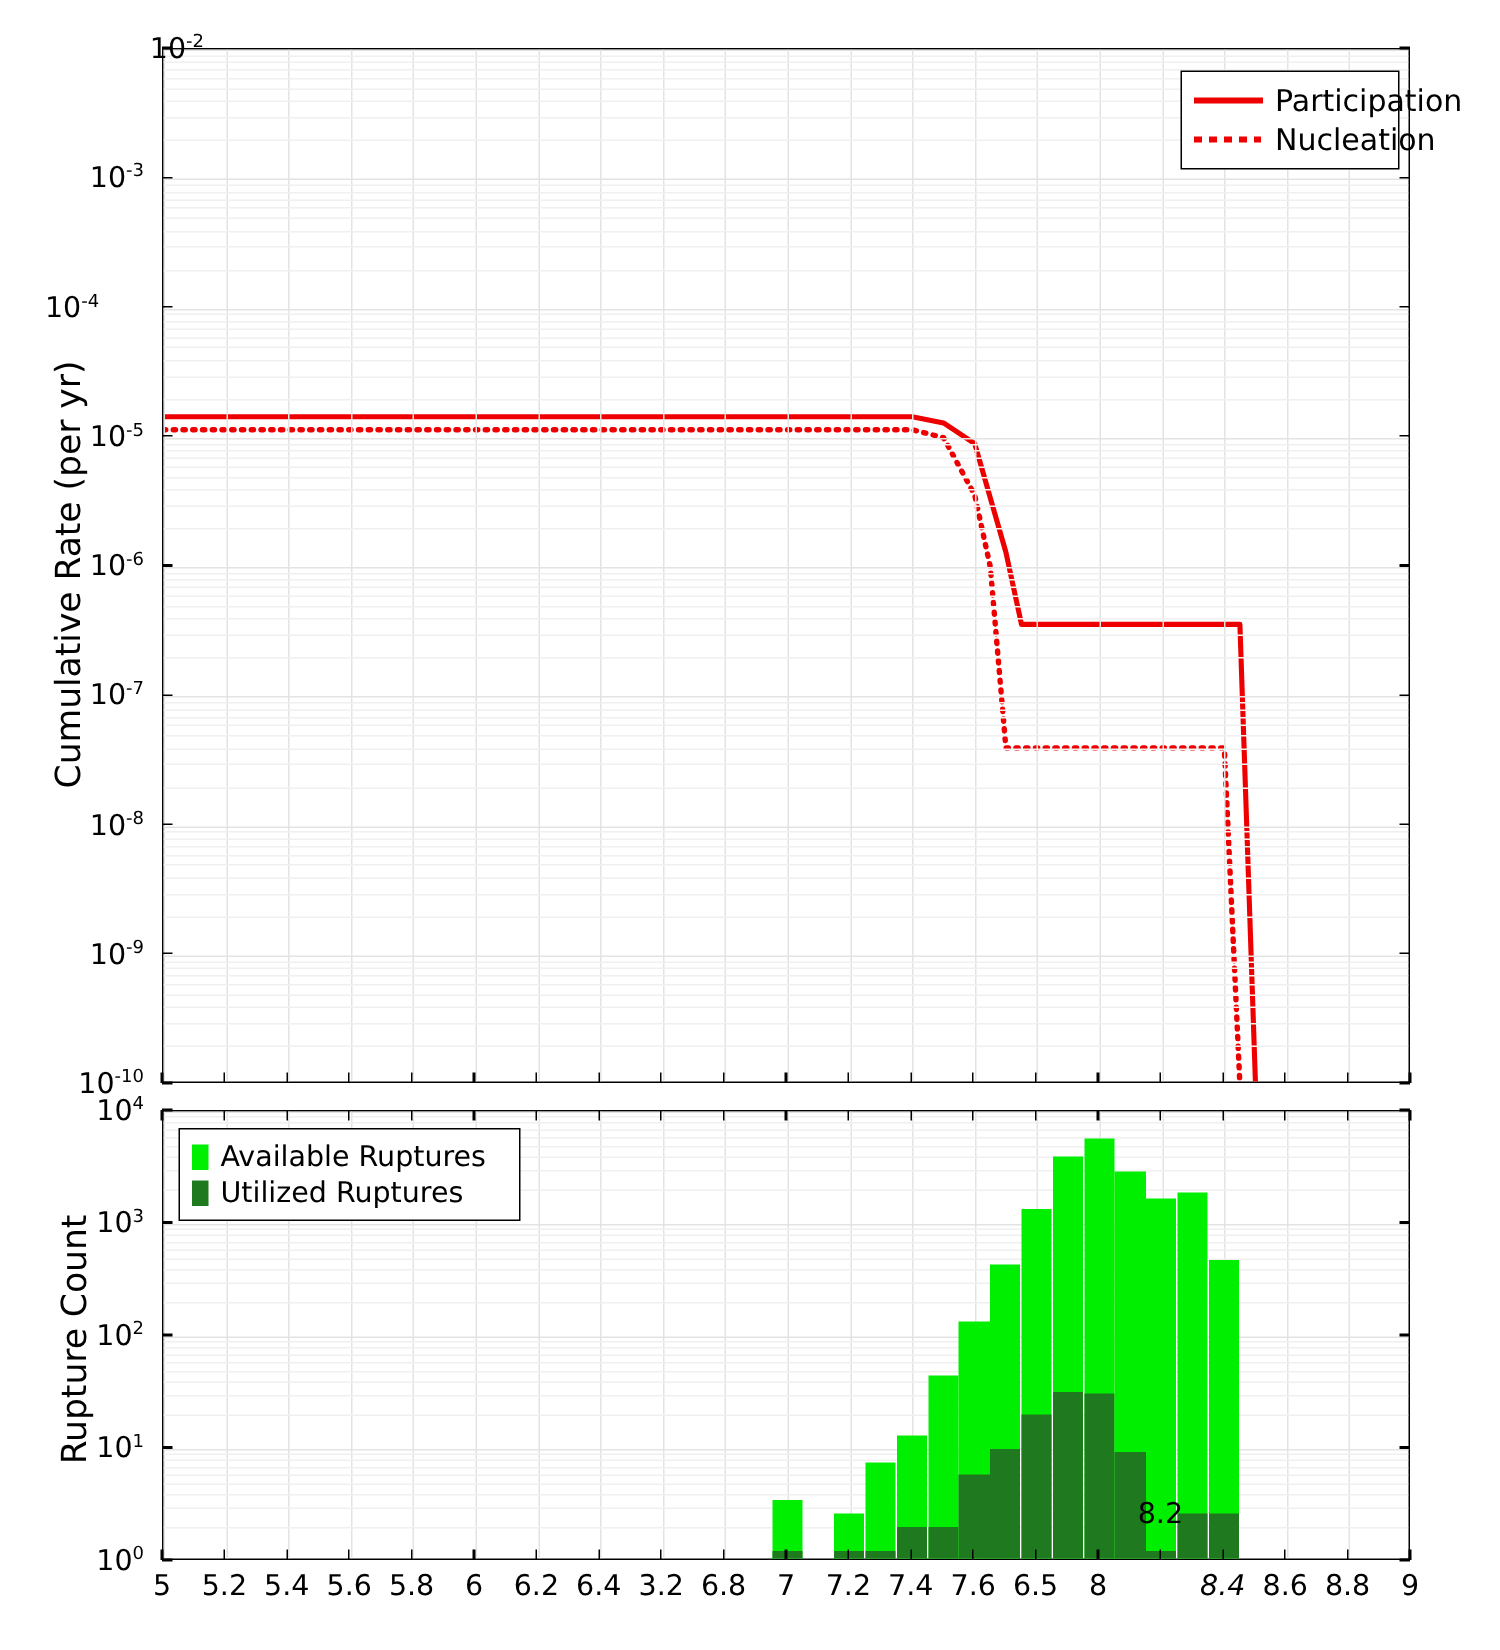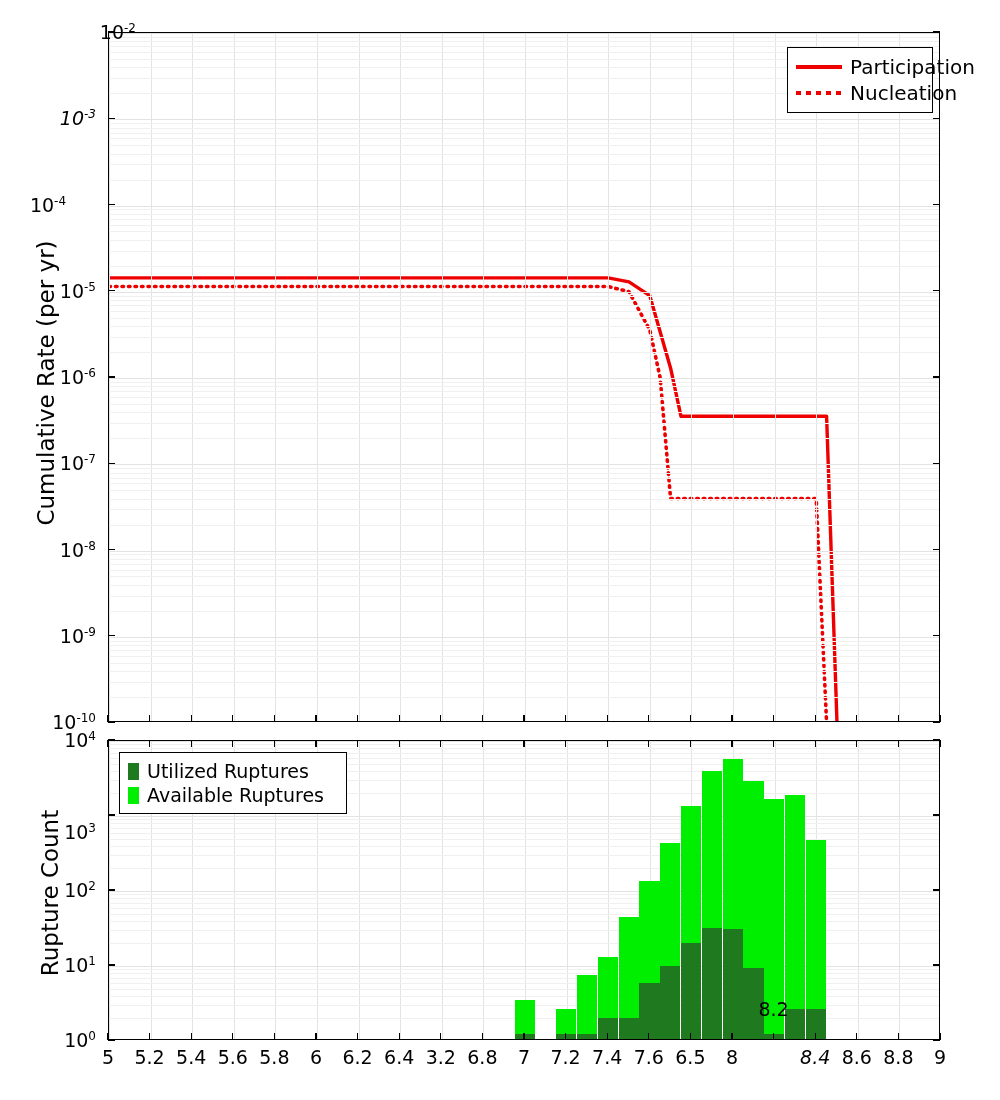--- a/index.html
+++ b/index.html
@@ -247,21 +247,21 @@
       <div class="gridline-h minor" style="top: 26px;"></div>
       <div class="gridline-h minor" style="top: 19px;"></div>
       <div class="gridline-h minor" style="top: 13px;"></div>
       <div class="gridline-h minor" style="top: 8px;"></div>
       <div class="gridline-h minor" style="top: 4px;"></div>
       <div class="gridline-h" style="top: 0px;"></div>
     </div>
 
   <div id="topYTicks">
       <div class="ytick-label" style="top: 32px; left: 0px; width: 96px; margin-left: 40px;">10<sup>-2</sup></div>
-      <div class="ytick-label" style="top: 118.25px; left: 0px; width: 96px; font-style: italic;">10<sup>-3</sup></div>
+      <div class="ytick-label" style="top: 118.25px; left: 0px; width: 96px;">10<sup>-3</sup></div>
       <div class="ytick-label" style="top: 204.5px; left: 0px; width: 96px; text-align: center;">10<sup>-4</sup></div>
       <div class="ytick-label" style="top: 290.75px; left: 0px; width: 96px;">10<sup>-5</sup></div>
       <div class="ytick-label" style="top: 377px; left: 0px; width: 96px;">10<sup>-6</sup></div>
       <div class="ytick-label" style="top: 463.25px; left: 0px; width: 96px;">10<sup>-7</sup></div>
       <div class="ytick-label" style="top: 549.5px; left: 0px; width: 96px;">10<sup>-8</sup></div>
       <div class="ytick-label" style="top: 635.75px; left: 0px; width: 96px;">10<sup>-9</sup></div>
       <div class="ytick-label" style="top: 722px; left: 0px; width: 96px;">10<sup>-10</sup></div>
     </div>
   <div id="topYMarks">
       <div class="tickmark-y" style="position: absolute; left: 108px; top: 31.3px;"></div>
@@ -383,21 +383,21 @@
       <div class="bar" style="left: 655.2px; width: 20.3px; top: 57.72px; height: 242.28px; background: rgb(0, 238, 0);"></div>
       <div class="bar" style="left: 655.2px; width: 20.3px; top: 293px; height: 7px; background: rgb(31, 122, 31);"></div>
       <div class="bar" style="left: 676px; width: 20.3px; top: 54.09px; height: 245.91px; background: rgb(0, 238, 0);"></div>
       <div class="bar" style="left: 676px; width: 20.3px; top: 267.65px; height: 32.35px; background: rgb(31, 122, 31);"></div>
       <div class="bar" style="left: 696.8px; width: 20.3px; top: 98.91px; height: 201.09px; background: rgb(0, 238, 0);"></div>
       <div class="bar" style="left: 696.8px; width: 20.3px; top: 267.65px; height: 32.35px; background: rgb(31, 122, 31);"></div>
     </div>
 
   <div id="botYTicks">
       <div class="ytick-label" style="top: 740px; left: 0px; width: 96px;">10<sup>4</sup></div>
-      <div class="ytick-label" style="top: 832px; left: 0px; width: 96px;">10<sup>3</sup></div>
+      <div class="ytick-label" style="top: 815px; left: 0px; width: 96px;">10<sup>3</sup></div>
       <div class="ytick-label" style="top: 890px; left: 0px; width: 96px;">10<sup>2</sup></div>
       <div class="ytick-label" style="top: 965px; left: 0px; width: 96px;">10<sup>1</sup></div>
       <div class="ytick-label" style="top: 1040px; left: 0px; width: 96px;">10<sup>0</sup></div>
     </div>
   <div id="botYMarks">
       <div class="tickmark-y" style="position: absolute; left: 108px; top: 739.3px;"></div>
       <div class="tickmark-y" style="position: absolute; left: 933px; top: 739.3px;"></div>
       <div class="tickmark-y" style="position: absolute; left: 108px; top: 814.3px;"></div>
       <div class="tickmark-y" style="position: absolute; left: 933px; top: 814.3px;"></div>
       <div class="tickmark-y" style="position: absolute; left: 108px; top: 889.3px;"></div>
@@ -494,22 +494,22 @@
       <div class="tickmark-x" style="position: absolute; left: 939.3px; top: 1033px;"></div>
       <div class="tickmark-x" style="position: absolute; left: 939.3px; top: 740px;"></div>
       <div class="tickmark-x" style="position: absolute; left: 939.3px; top: 715px;"></div>
     </div>
 
   <div class="axis-label-y" style="left:-60px; top:880px; width:220px; text-align:center; transform:rotate(-90deg);">Rupture Count</div>
 
 
   <div class="legend-box" style="left:119px; top:752px; width:228px;">
     <div class="legend-row small">
+      <span class="legend-swatch" style="background:#00ee00"></span>
+      <span class="legend-text">Available Ruptures</span>
+    </div>
+    <div class="legend-row small">
       <span class="legend-swatch" style="background:#1f7a1f"></span>
       <span class="legend-text">Utilized Ruptures</span>
     </div>
-    <div class="legend-row small">
-      <span class="legend-swatch" style="background:#00ee00"></span>
-      <span class="legend-text">Available Ruptures</span>
-    </div>
   </div>
 
 </div>
 
 </body></html>

